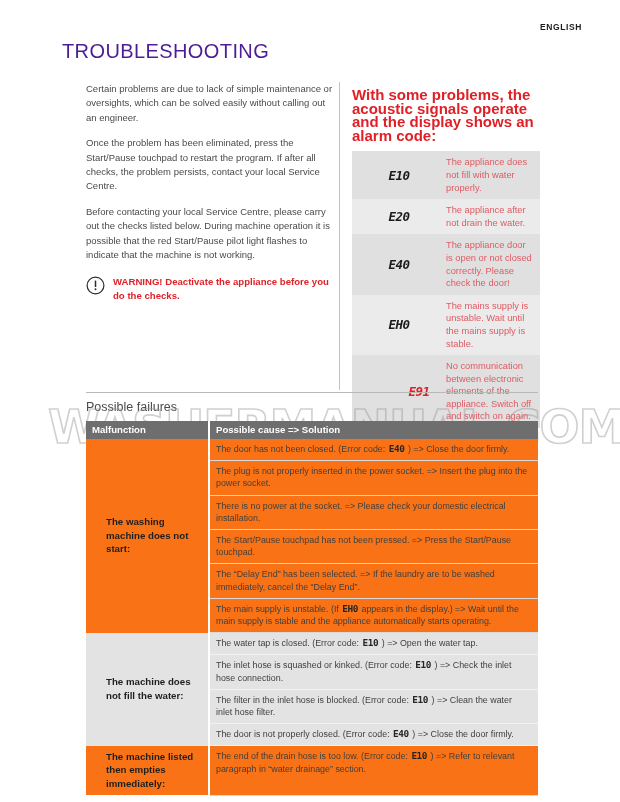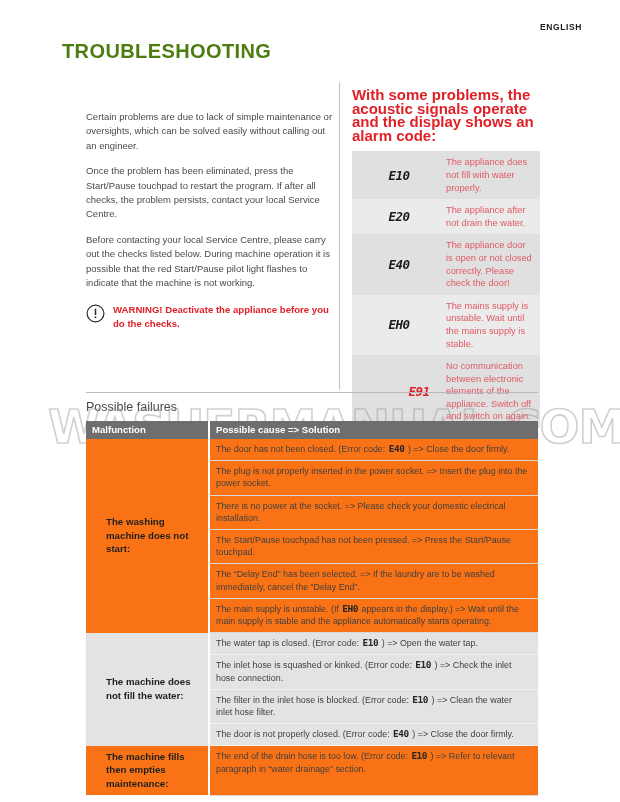--- a/index.html
+++ b/index.html
@@ -14,26 +14,26 @@
   }
   .page{position:absolute;left:0;top:0;width:620px;height:802px;}
 
   
   .lang{
     position:absolute;right:38px;top:22px;
     font-size:8.5px;font-weight:bold;letter-spacing:.6px;color:#1c1c1c;
   }
   .title{
     position:absolute;left:62px;top:40px;
-    font-size:20px;font-weight:700;letter-spacing:.4px;color:#4d7c0f;
+    font-size:20px;font-weight:400;letter-spacing:.4px;color:#4c1d95;
   }
 
   
   .col-left{
-    position:absolute;left:86px;top:82px;width:250px;margin-top:28px;
+    position:absolute;left:86px;top:82px;width:250px;
   }
   .col-left p{
     margin:0 0 11px 0;
     font-size:9.5px;line-height:14.4px;color:#4a4a4a;
   }
   .warn-box{
     display:flex;align-items:flex-start;gap:8px;margin-top:13px;
   }
   .warn-icon{flex:0 0 auto;margin-top:1px;}
   .warn-text{
@@ -216,19 +216,19 @@
         <tr class="g-light">
           <td class="sol">The inlet hose is squashed or kinked. (Error code: <span class="code-inline">E10</span> ) =&gt; Check the inlet hose connection.</td>
         </tr>
         <tr class="g-light">
           <td class="sol">The filter in the inlet hose is blocked. (Error code: <span class="code-inline">E10</span> ) =&gt; Clean the water inlet hose filter.</td>
         </tr>
         <tr class="g-light">
           <td class="sol">The door is not properly closed. (Error code: <span class="code-inline">E40</span> ) =&gt; Close the door firmly.</td>
         </tr>
         <tr class="g-dark">
-          <td class="mal" rowspan="1">The machine fills then empties maintenance:</td>
+          <td class="mal" rowspan="1">The machine listed then empties immediately:</td>
           <td class="sol">The end of the drain hose is too low. (Error code: <span class="code-inline">E10</span> ) =&gt; Refer to relevant paragraph in “water drainage” section.</td>
         </tr>
       </tbody>
   </table>
 
 </div>
 
 </body></html>

